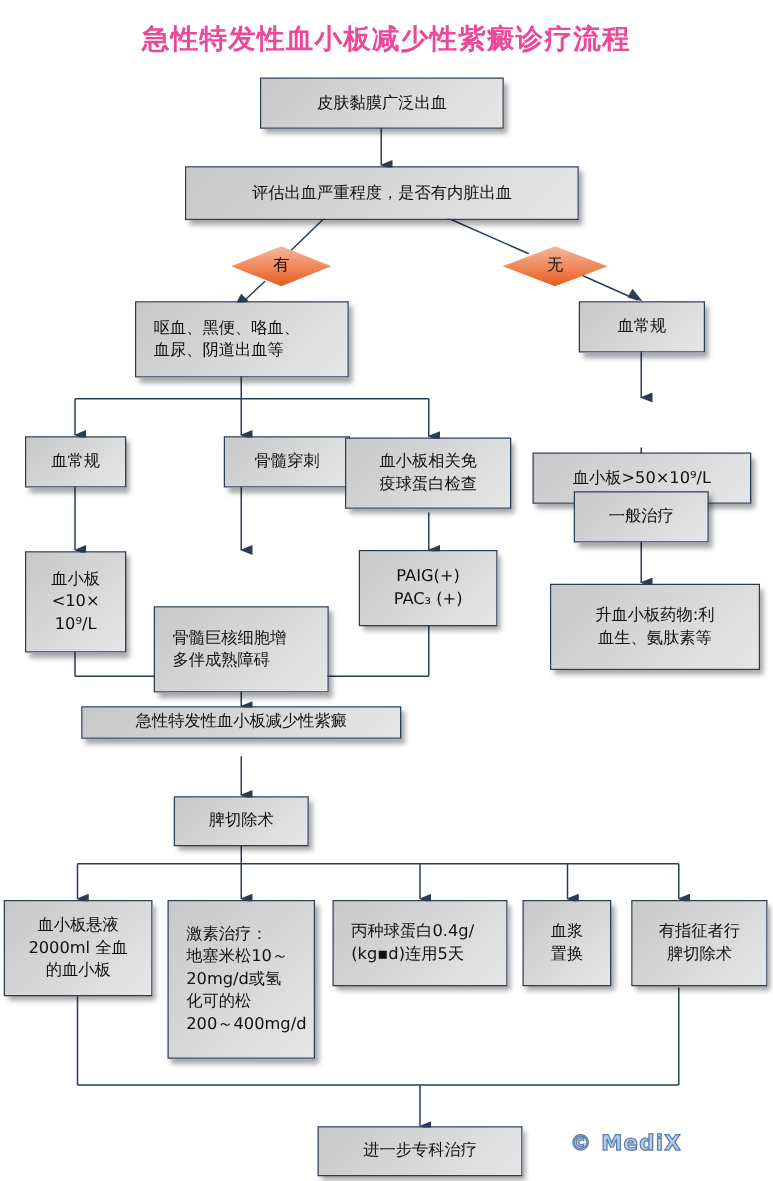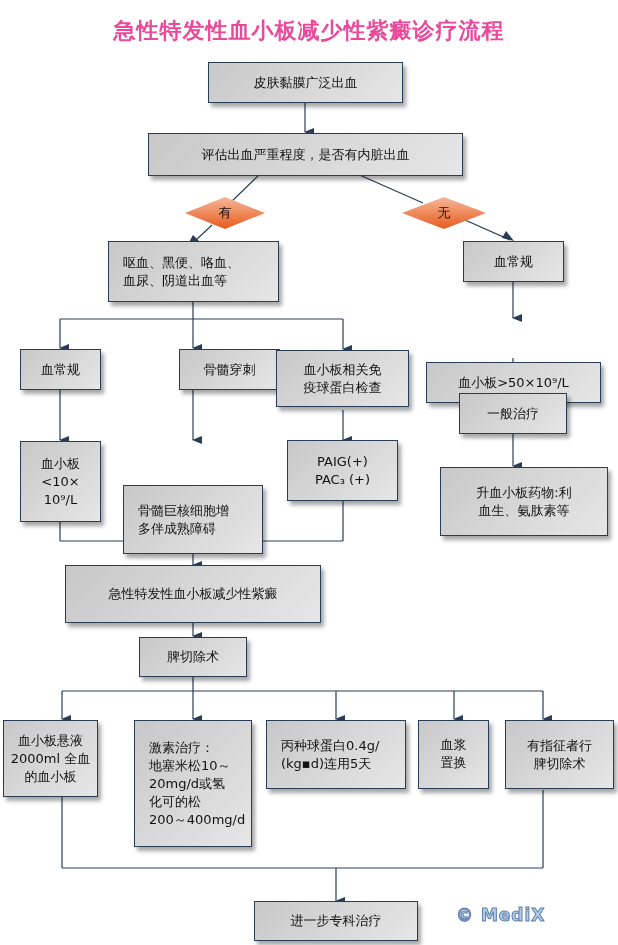--- a/index.html
+++ b/index.html
@@ -118,33 +118,33 @@
 <div class="box left" style="left:123px; top:441px; width:140px; height:69px;margin-top:44px;">骨髓巨核细胞增
 多伴成熟障碍</div>
 <div class="box" style="left:287px; top:440px; width:111px; height:61px;">PAIG(+)
 PAC₃ (+)</div>
 
 <div class="box" style="left:426px; top:318px; width:175px; height:41px;margin-top:44px;">血小板&gt;50×10⁹/L</div>
 <div class="box" style="left:459px; top:393px; width:108px; height:41px;">一般治疗</div>
 <div class="box" style="left:440px; top:467px; width:168px; height:69px;">升血小板药物:利
 血生、氨肽素等</div>
 
-<div class="box" style="left:65px; top:565px; width:256px; height:58px;">急性特发性血小板减少性紫癜</div>
+<div class="box" style="left:65px; top:565px; width:256px; height:26px;">急性特发性血小板减少性紫癜</div>
 <div class="box" style="left:139px; top:637px; width:108px; height:40px;">脾切除术</div>
 
-<div class="box" style="left:3px; top:720px; width:95px; height:77px;">血小板悬液
+<div class="box" style="left:3px; top:720px; width:119px; height:77px;">血小板悬液
 2000ml 全血
 的血小板</div>
 <div class="box left" style="left:134px; top:720px; width:118px; height:127px;">激素治疗：
 地塞米松10～
    20mg/d或氢
    化可的松
 200～400mg/d</div>
 <div class="box left" style="left:266px; top:720px; width:140px; height:69px;">丙种球蛋白0.4g/
 (kg▪d)连用5天</div>
-<div class="box" style="left:418px; top:720px; width:71px; height:69px;font-family:Liberation Mono, monospace;">血浆
+<div class="box" style="left:418px; top:720px; width:71px; height:69px;">血浆
 置换</div>
 <div class="box" style="left:505px; top:720px; width:109px; height:69px;">有指征者行
 脾切除术</div>
 
 <div class="box" style="left:254px; top:901px; width:164px; height:40px;">进一步专科治疗</div>
 
 <div class="watermark">© MediX</div>
 
 </body></html>

